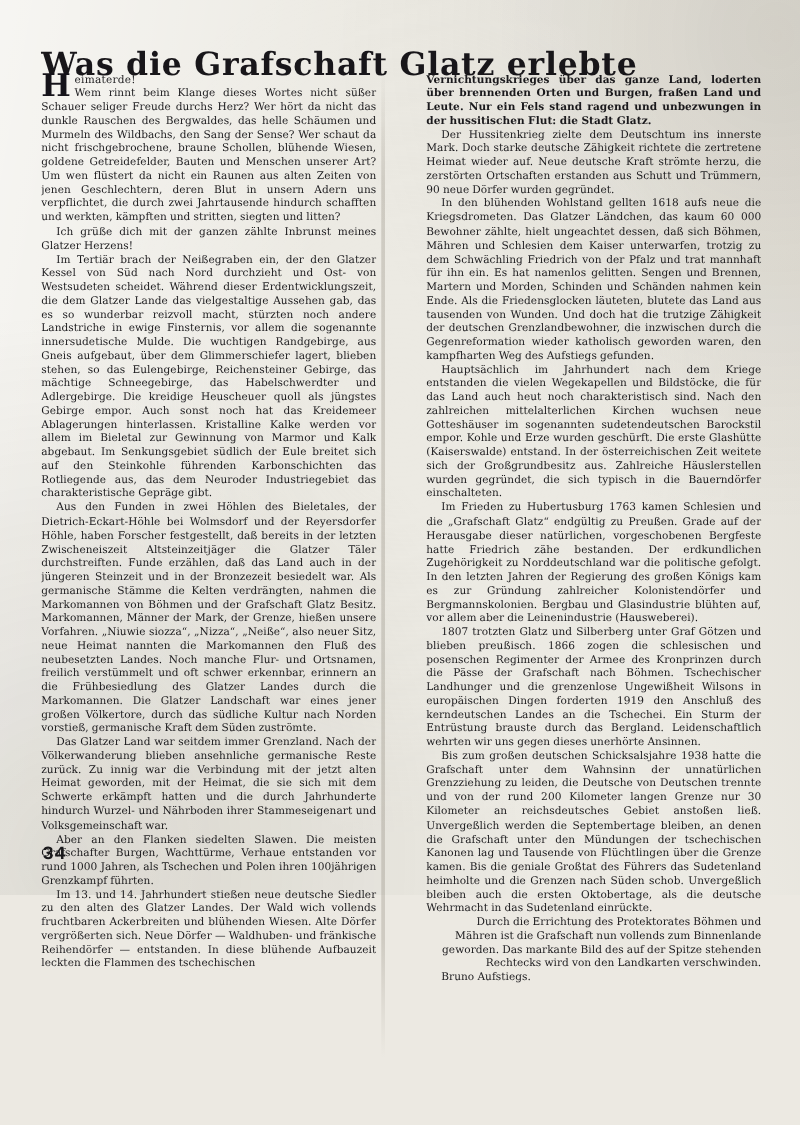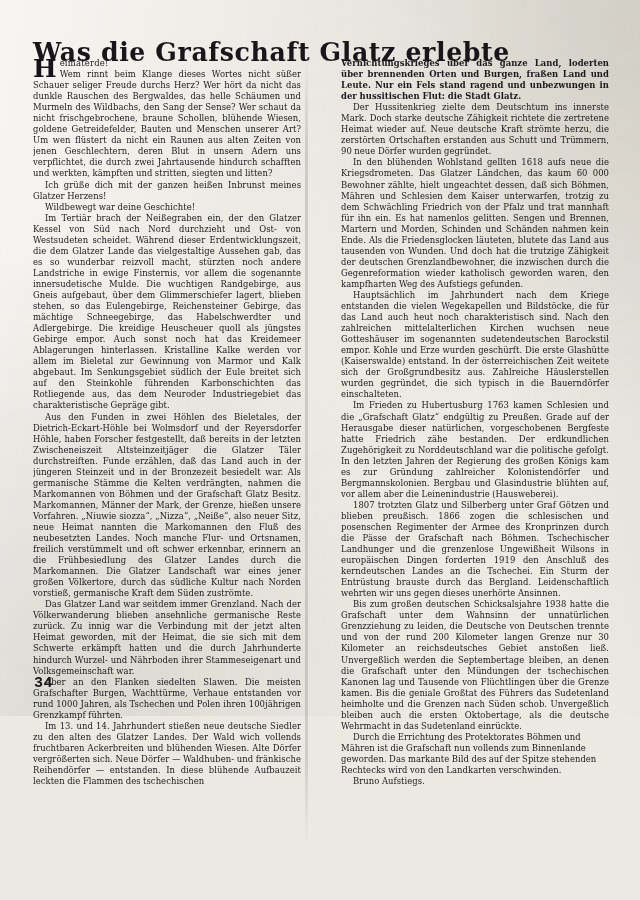--- a/index.html
+++ b/index.html
@@ -95,21 +95,21 @@
     font-size: 8.45px;
     line-height: 11.05px;
     color: #1b1a1d;
     letter-spacing: 0.04px;
     word-spacing: -0.2px;
     text-indent: 12px;
     hyphens: auto;
     -webkit-hyphens: auto;
   }
   .col p.noindent { text-indent: 0; font-weight: bold; }
-  .col p.lastline-left { text-align: left; }
+  .col p.lastline-left { text-align: right; }
 
   
   .dropcap-para {
     text-indent: 0 !important;
   }
   .dropcap {
     float: left;
     font-family: "DejaVu Serif", "Liberation Serif", serif;
     font-weight: 700;
     font-size: 25px;
@@ -153,22 +153,21 @@
 <div class="page">
 
   <h1 class="headline">Was die Grafschaft Glatz erlebte</h1>
 
   <div class="cols">
 
     <div class="col col-left">
 
       <p class="dropcap-para"><span class="dropcap">H</span><span class="salutation">eimaterde!</span><br><span>Wem rinnt beim Klange dieses Wortes nicht süßer Schauer seliger Freude durchs Herz? Wer hört da nicht das dunkle Rauschen des Bergwaldes, das helle Schäumen und Murmeln des Wildbachs, den Sang der Sense? Wer schaut da nicht frischgebrochene, braune Schollen, blühende Wiesen, goldene Getreidefelder, Bauten und Menschen unserer Art? Um wen flüstert da nicht ein Raunen aus alten Zeiten von jenen Geschlechtern, deren Blut in unsern Adern uns verpflichtet, die durch zwei Jahrtausende hindurch schafften und werkten, kämpften und stritten, siegten und litten?</span></p>
 
-      <p>Ich grüße dich mit der ganzen heißen Inbrunst meines Glatzer Herzens!</p>
-      <p>Wildbewegt war deine Geschichte!</p>
+      <p>Ich grüße dich mit der ganzen zählte Inbrunst meines Glatzer Herzens!</p>
       <p>Im Tertiär brach der Neißegraben ein, der den Glatzer Kessel von Süd nach Nord durchzieht und Ost- von Westsudeten scheidet. Während dieser Erdentwicklungszeit, die dem Glatzer Lande das vielgestaltige Aussehen gab, das es so wunderbar reizvoll macht, stürzten noch andere Landstriche in ewige Finsternis, vor allem die sogenannte innersudetische Mulde. Die wuchtigen Randgebirge, aus Gneis aufgebaut, über dem Glimmerschiefer lagert, blieben stehen, so das Eulengebirge, Reichensteiner Gebirge, das mächtige Schneegebirge, das Habelschwerdter und Adlergebirge. Die kreidige Heuscheuer quoll als jüngstes Gebirge empor. Auch sonst noch hat das Kreidemeer Ablagerungen hinterlassen. Kristalline Kalke werden vor allem im Bieletal zur Gewinnung von Marmor und Kalk abgebaut. Im Senkungsgebiet südlich der Eule breitet sich auf den Steinkohle führenden Karbonschichten das Rotliegende aus, das dem Neuroder Industriegebiet das charakteristische Gepräge gibt.</p>
       <p>Aus den Funden in zwei Höhlen des Bieletales, der Dietrich-Eckart-Höhle bei Wolmsdorf und der Reyersdorfer Höhle, haben Forscher festgestellt, daß bereits in der letzten Zwischeneiszeit Altsteinzeitjäger die Glatzer Täler durchstreiften. Funde erzählen, daß das Land auch in der jüngeren Steinzeit und in der Bronzezeit besiedelt war. Als germanische Stämme die Kelten verdrängten, nahmen die Markomannen von Böhmen und der Grafschaft Glatz Besitz. Markomannen, Männer der Mark, der Grenze, hießen unsere Vorfahren. „Niuwie siozza“, „Nizza“, „Neiße“, also neuer Sitz, neue Heimat nannten die Markomannen den Fluß des neubesetzten Landes. Noch manche Flur- und Ortsnamen, freilich verstümmelt und oft schwer erkennbar, erinnern an die Frühbesiedlung des Glatzer Landes durch die Markomannen. Die Glatzer Landschaft war eines jener großen Völkertore, durch das südliche Kultur nach Norden vorstieß, germanische Kraft dem Süden zuströmte.</p>
       <p>Das Glatzer Land war seitdem immer Grenzland. Nach der Völkerwanderung blieben ansehnliche germanische Reste zurück. Zu innig war die Verbindung mit der jetzt alten Heimat geworden, mit der Heimat, die sie sich mit dem Schwerte erkämpft hatten und die durch Jahrhunderte hindurch Wurzel- und Nährboden ihrer Stammeseigenart und Volksgemeinschaft war.</p>
       <p>Aber an den Flanken siedelten Slawen. Die meisten Grafschafter Burgen, Wachttürme, Verhaue entstanden vor rund 1000 Jahren, als Tschechen und Polen ihren 100jährigen Grenzkampf führten.</p>
       <p>Im 13. und 14. Jahrhundert stießen neue deutsche Siedler zu den alten des Glatzer Landes. Der Wald wich vollends fruchtbaren Ackerbreiten und blühenden Wiesen. Alte Dörfer vergrößerten sich. Neue Dörfer — Waldhuben- und fränkische Reihendörfer — entstanden. In diese blühende Aufbauzeit leckten die Flammen des tschechischen</p>
     </div>
 
     <div class="col col-right">
       <p class="noindent">Vernichtungskrieges über das ganze Land, loderten über brennenden Orten und Burgen, fraßen Land und Leute. Nur ein Fels stand ragend und unbezwungen in der hussitischen Flut: die Stadt Glatz.</p>
       <p>Der Hussitenkrieg zielte dem Deutschtum ins innerste Mark. Doch starke deutsche Zähigkeit richtete die zertretene Heimat wieder auf. Neue deutsche Kraft strömte herzu, die zerstörten Ortschaften erstanden aus Schutt und Trümmern, 90 neue Dörfer wurden gegründet.</p>

